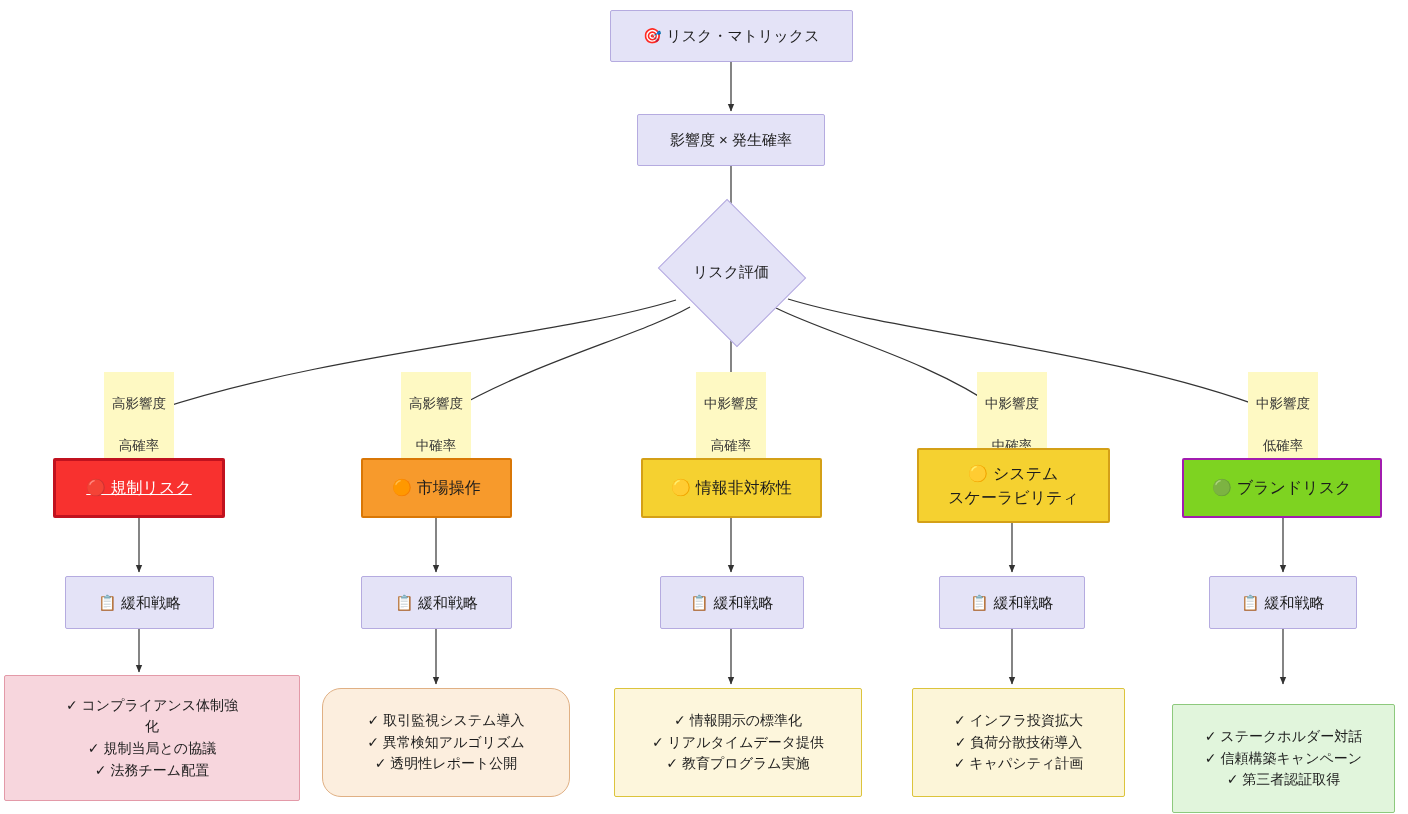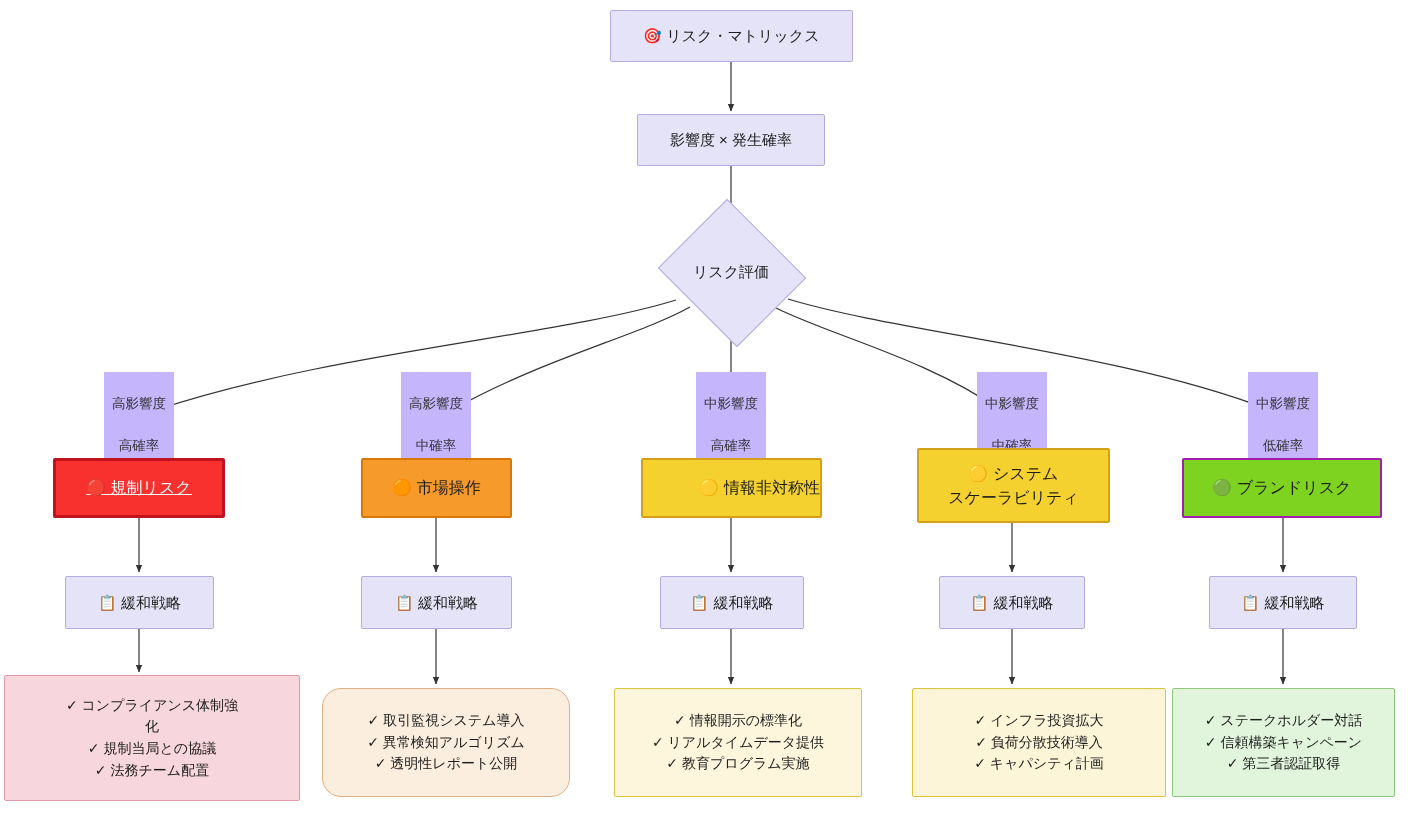--- a/index.html
+++ b/index.html
@@ -59,26 +59,26 @@
   .list{
     font-size:14px;
     border-radius:2px;
     line-height:1.55;
     padding:6px 8px;
   }
   .list-pink{background:#f7d6dd;border:1px solid #e39aa8;color:#1c1c1c;}
   .list-peach{background:#fceede;border:1px solid #e0b084;color:#1c1c1c;}
   .list-cream{background:#fdf6dc;border:1px solid #dcc43c;color:#1c1c1c;}
   .list-butter{background:#fcf5d8;border:1px solid #dcc43c;color:#1c1c1c;}
-  .list-mint{background:#e1f5dc;border:1px solid #8dc97d;color:#1c1c1c;}
+  .list-mint{background:#e1f5dc;border:1px solid #8dc97d;color:#1c1c1c;margin-top:16px;}
 
   
   .edge-label{
     position:absolute;
-    background:#c4b5fd;
+    background:#fef9c3;
     color:#333333;
     font-size:13.5px;
     line-height:1.55;
     text-align:center;
     white-space:pre-line;
     padding:1px 4px;
     box-sizing:border-box;
   }
 </style>
 </head>
@@ -153,21 +153,21 @@
   </div>
 
   <div class="node risk risk-critical" style="left:53px;top:458px;width:172px;height:60px;">
     <span>🔴 規制リスク</span>
   </div>
 
   <div class="node risk risk-high" style="left:361px;top:458px;width:151px;height:60px;">
     <span>🟠 市場操作</span>
   </div>
 
-  <div class="node risk risk-medium" style="left:641px;top:458px;width:181px;height:60px;justify-content:flex-end;">
+  <div class="node risk risk-medium" style="left:641px;top:458px;width:181px;height:60px;">
     <span>🟡 情報非対称性</span>
   </div>
 
   <div class="node risk risk-medium" style="left:917px;top:448px;width:193px;height:75px;">
     <span>🟡 システム
 スケーラビリティ</span>
   </div>
 
   <div class="node risk risk-low" style="left:1182px;top:458px;width:200px;height:60px;">
     <span>🟢 ブランドリスク</span>
@@ -201,21 +201,21 @@
     <div>✓ 異常検知アルゴリズム</div>
     <div>✓ 透明性レポート公開</div>
   </div>
 
   <div class="node list list-cream" style="left:614px;top:688px;width:248px;height:109px;flex-direction:column;justify-content:center;">
     <div>✓ 情報開示の標準化</div>
     <div>✓ リアルタイムデータ提供</div>
     <div>✓ 教育プログラム実施</div>
   </div>
 
-  <div class="node list list-butter" style="left:912px;top:688px;width:254px;height:109px;flex-direction:column;justify-content:center;">
+  <div class="node list list-butter" style="left:912px;top:688px;width:213px;height:109px;flex-direction:column;justify-content:center;">
     <div>✓ インフラ投資拡大</div>
     <div>✓ 負荷分散技術導入</div>
     <div>✓ キャパシティ計画</div>
   </div>
 
   <div class="node list list-mint" style="left:1172px;top:688px;width:223px;height:109px;flex-direction:column;justify-content:center;">
     <div>✓ ステークホルダー対話</div>
     <div>✓ 信頼構築キャンペーン</div>
     <div>✓ 第三者認証取得</div>
   </div>

